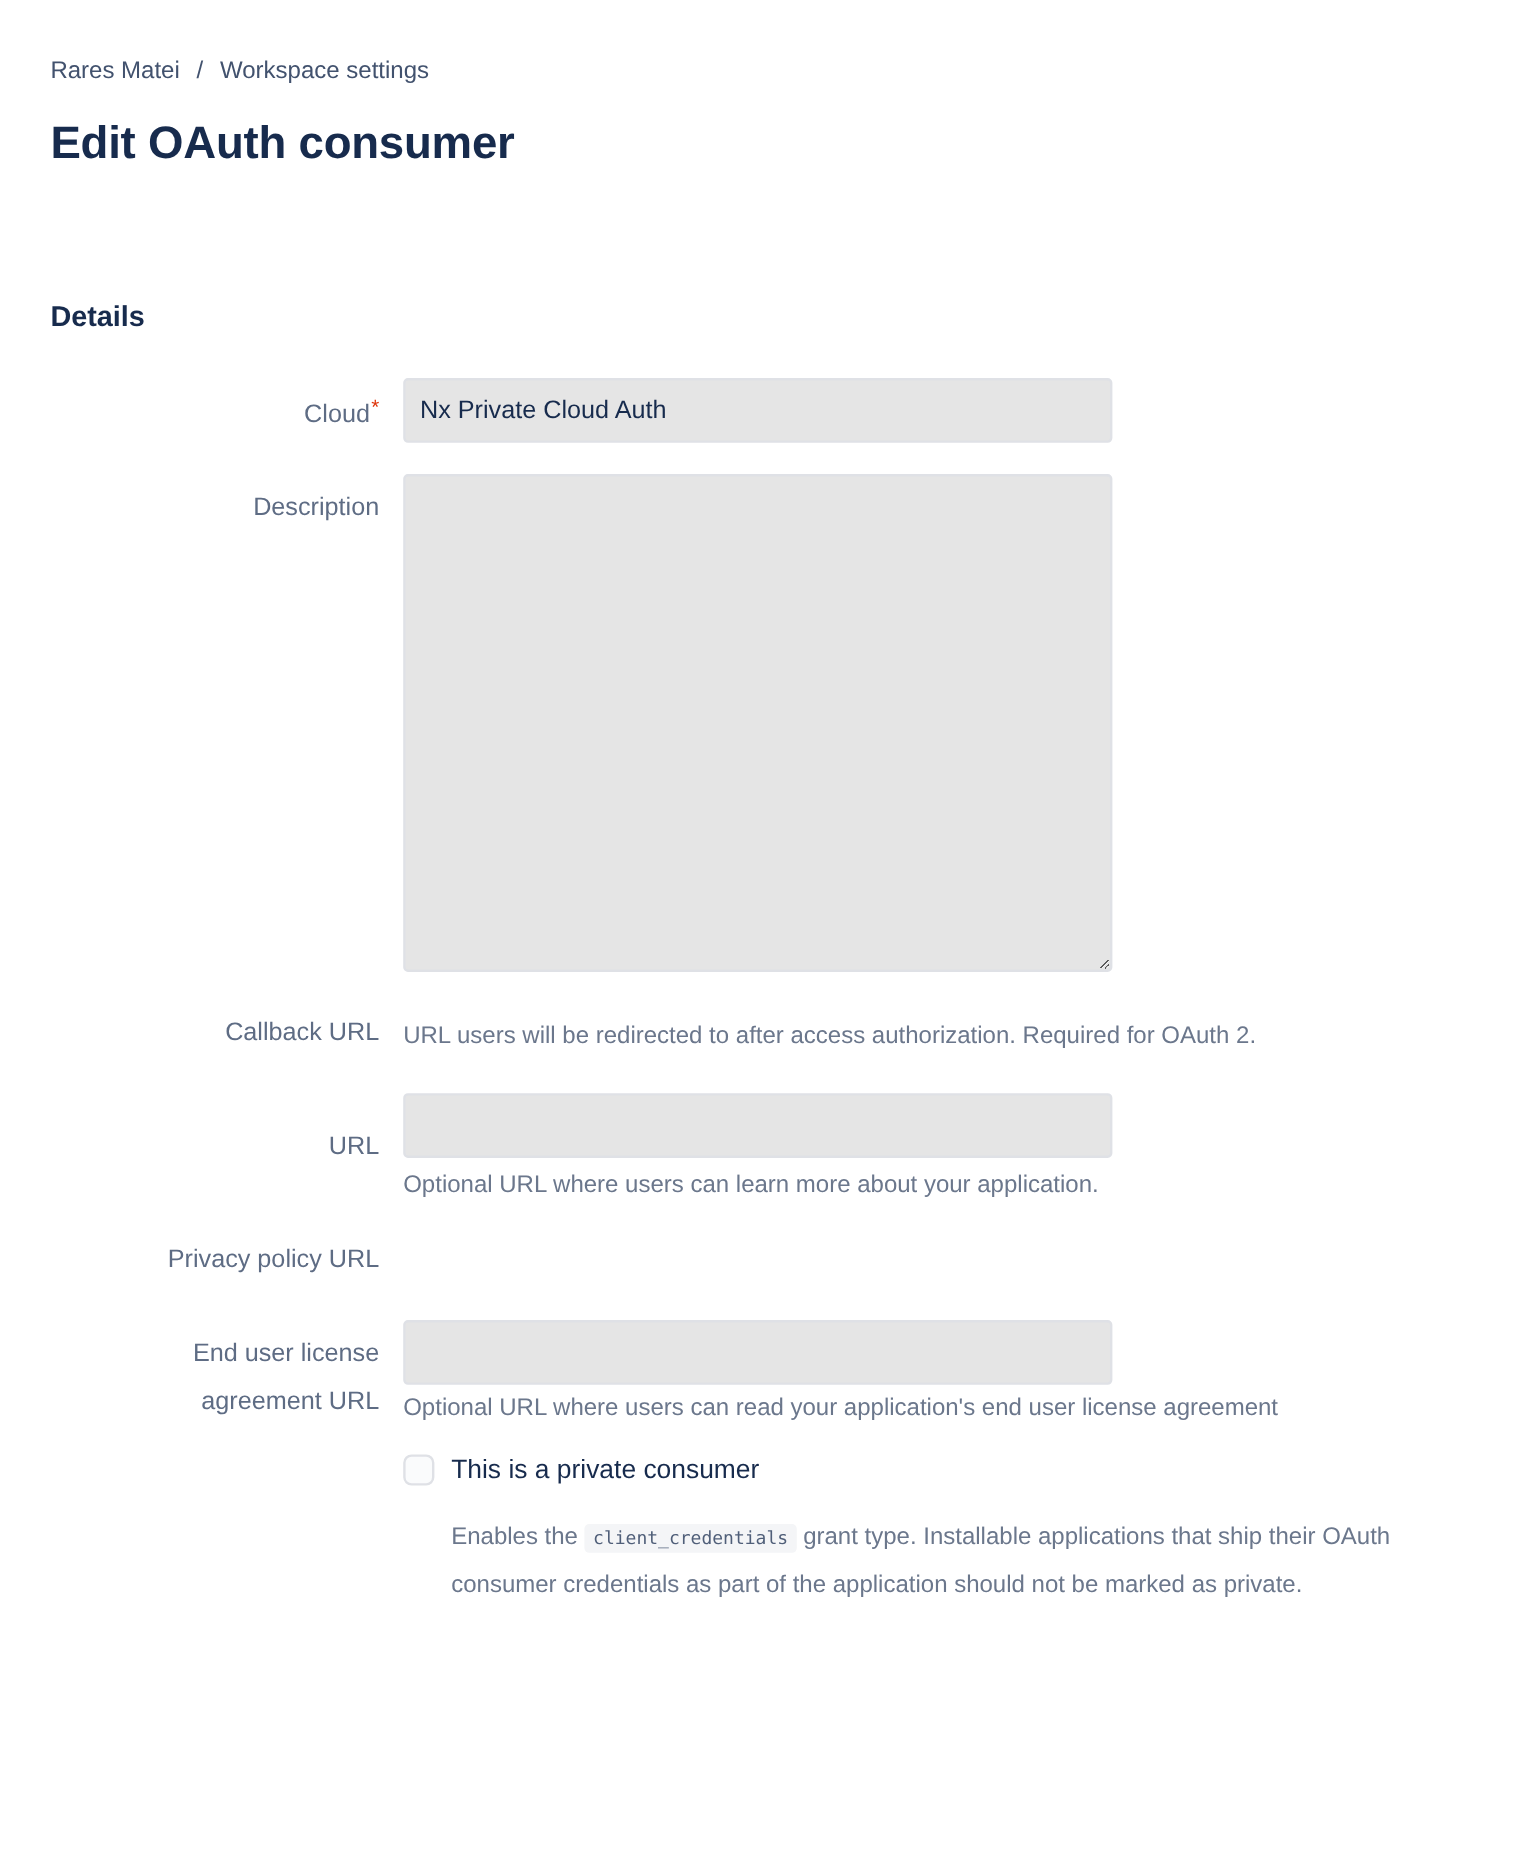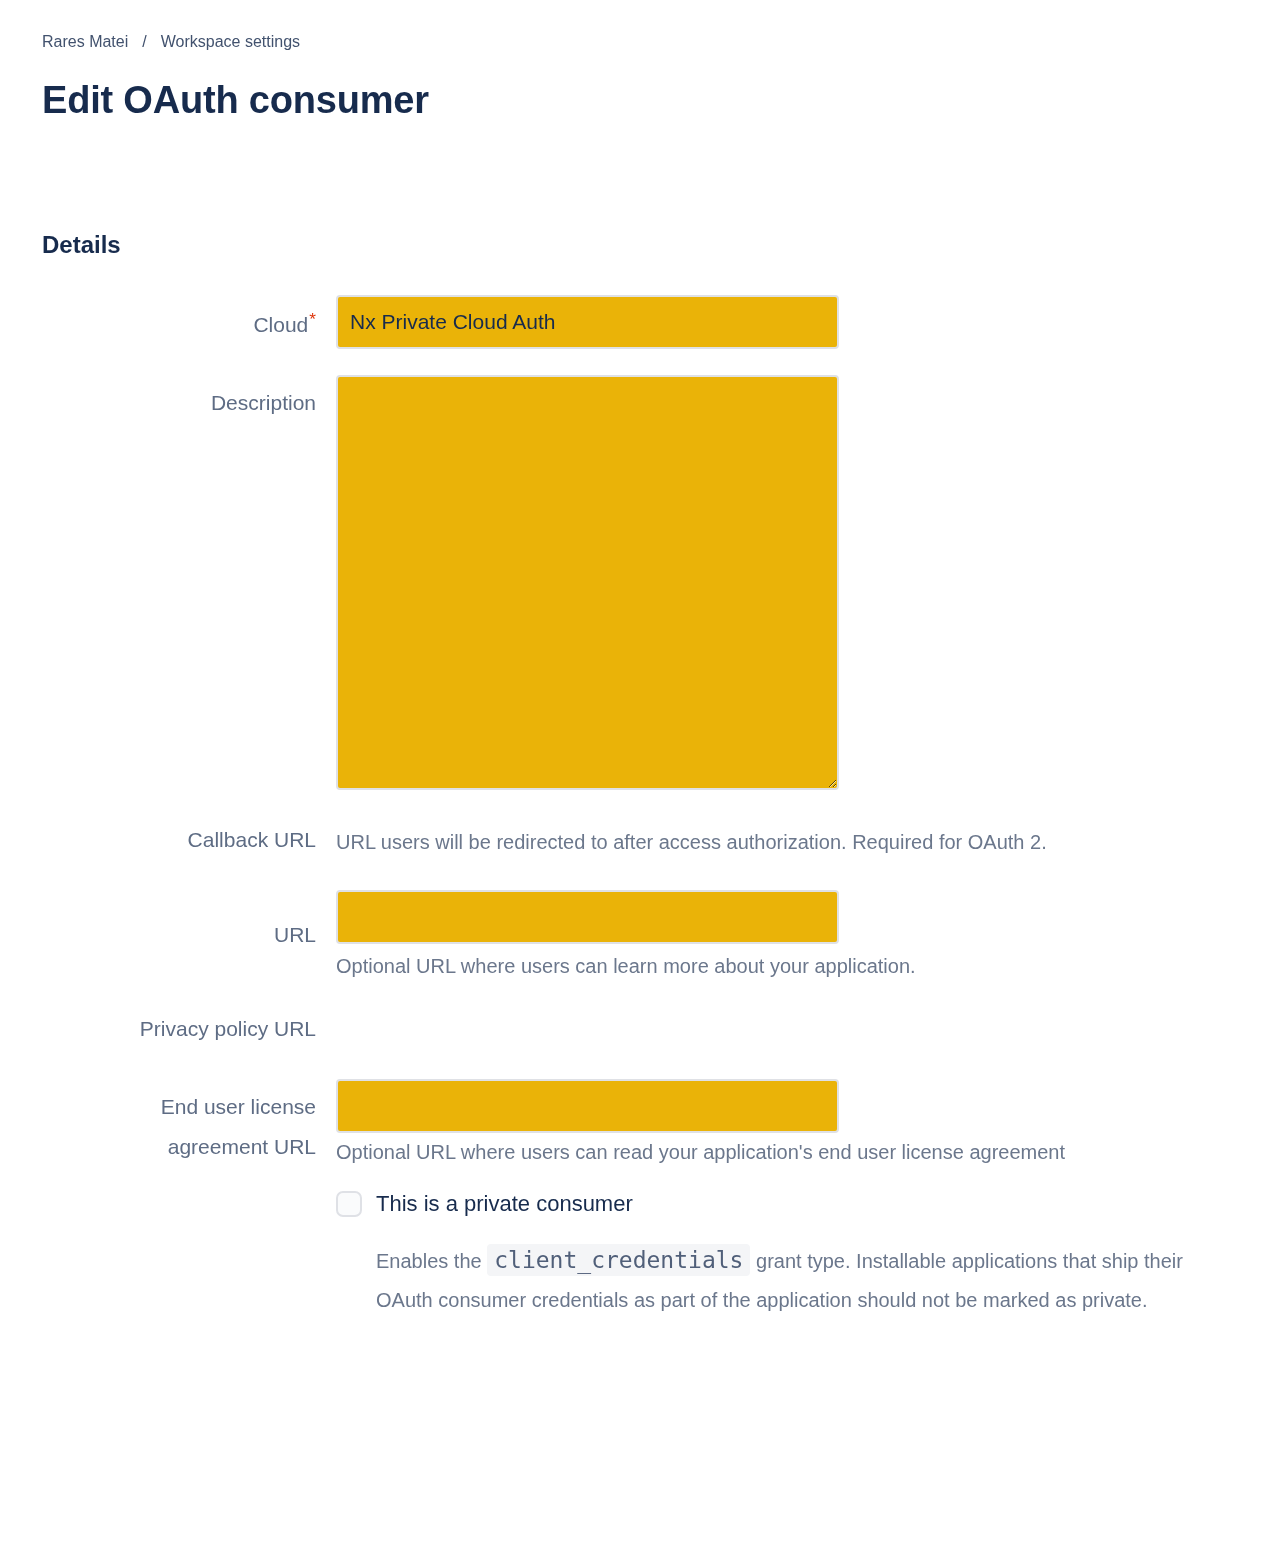--- a/index.html
+++ b/index.html
@@ -12,22 +12,23 @@
     width: 1278px;
     min-height: 1554px;
     padding: 33px 42px 60px 42px;
     background: #FFFFFF;
   }
   
   .breadcrumb {
     display: flex;
     align-items: center;
     gap: 14px;
-    font-size: 16px;
+    font-size: 20px;
     color: #42526E;
+    margin-top: 15px;
   }
   .breadcrumb a {
     color: #42526E;
     text-decoration: none;
     cursor: pointer;
   }
   .breadcrumb .sep { color: #42526E; }
 
   
   h1.page-title {
@@ -69,23 +70,23 @@
     max-width: 218px;
   }
   .req {
     color: #DE350B;
     font-size: 0.82em;
     vertical-align: 7px;
     margin-left: 1px;
   }
 
   .text-input, .text-area {
-    width: 503px;
+    width: 591px;
     border: 2px solid #DFE1E6;
-    background: #eab308;
+    background: #e5e5e5;
     border-radius: 4px;
     font-family: "Liberation Sans", sans-serif;
     font-size: 21px;
     color: #172B4D;
     padding: 0 12px;
     outline: none;
   }
   .text-input {
     height: 54px;
     overflow: hidden;
@@ -134,21 +135,21 @@
     max-width: 850px;
   }
   .consumer-note .note-text {
     max-width: 810px;
     font-size: 20px;
     line-height: 39px;
     color: #6B778C;
   }
   code.inline-code {
     font-family: "DejaVu Sans Mono", monospace;
-    font-size: 23px;
+    font-size: 15px;
     color: #505F79;
     background: #F4F5F7;
     border-radius: 4px;
     padding: 3px 7px;
   }
 </style>
 </head>
 <body>
 
 <div class="page">

